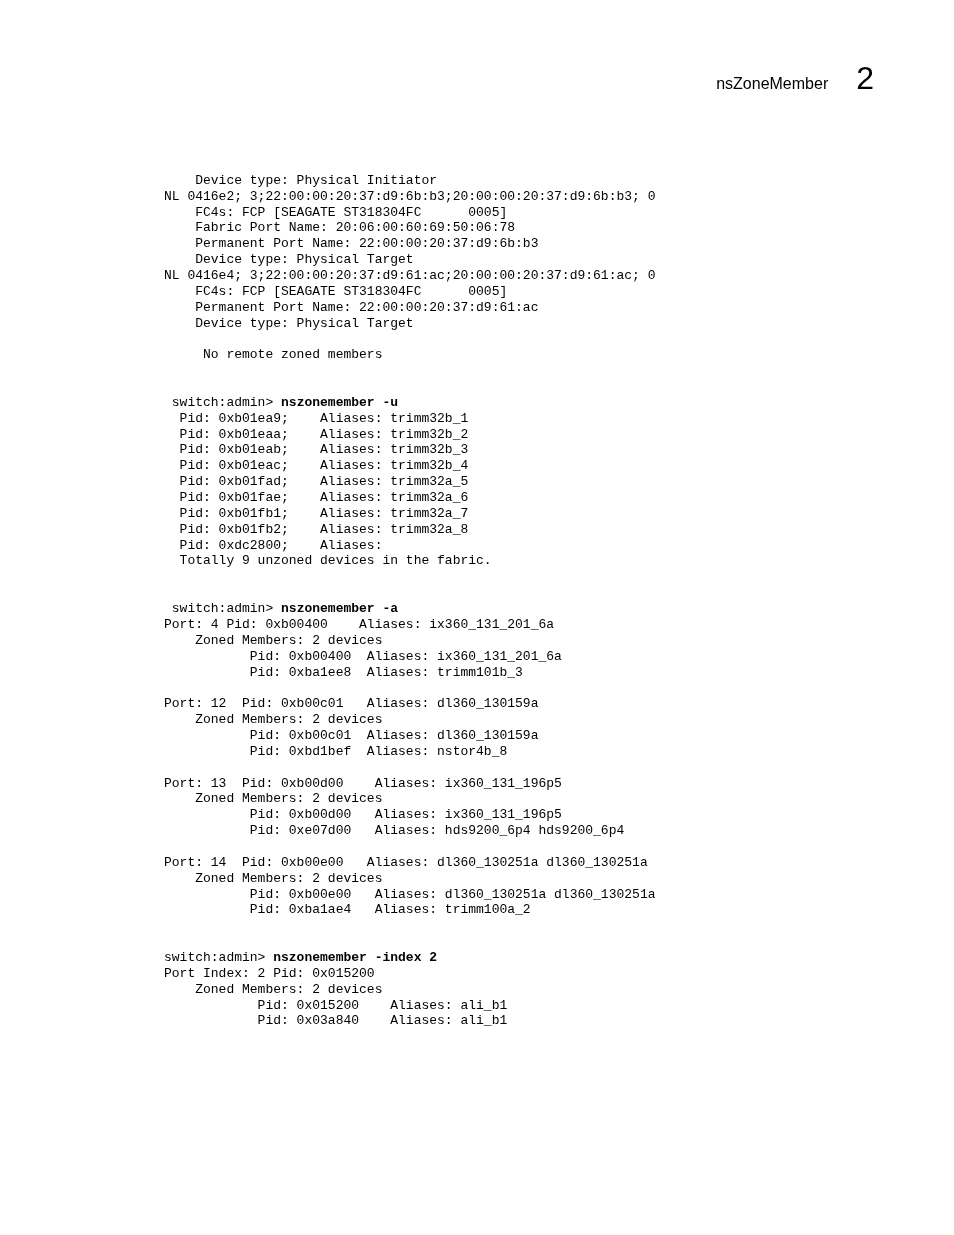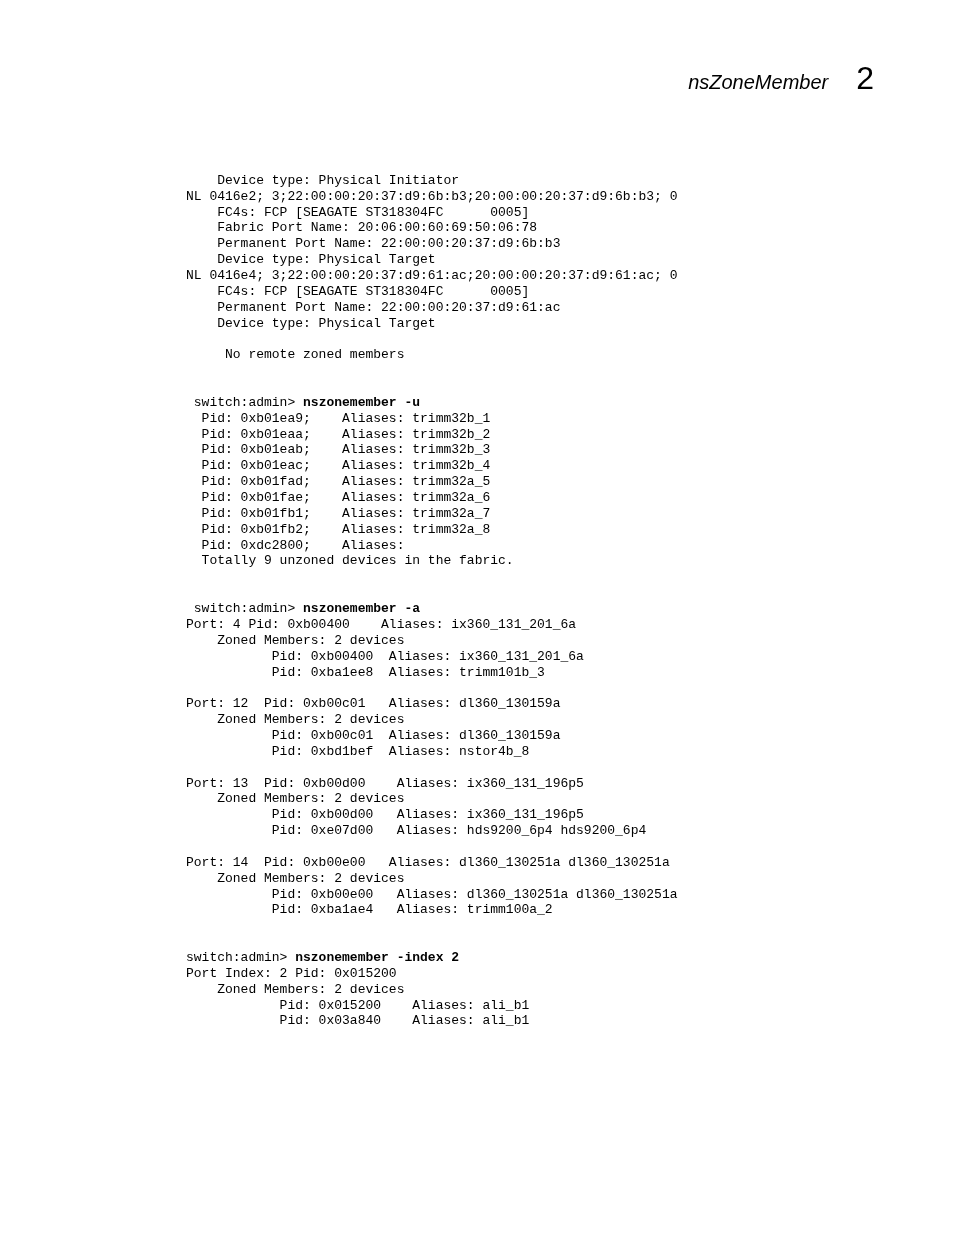--- a/index.html
+++ b/index.html
@@ -17,33 +17,32 @@
     color: #000;
   }
   .header {
     display: flex;
     justify-content: flex-end;
     align-items: baseline;
     gap: 28px;
     margin-bottom: 60px;
   }
   .header-title {
-    font-size: 20px;
-    font-style: italic;
+    font-size: 16px;
   }
   .header-chapter {
     font-size: 32px;
     font-weight: normal;
   }
   .term {
     font-family: "Courier New", Courier, monospace;
     font-size: 13px;
     line-height: 1.22;
     white-space: pre;
-    margin-left: 106px;
+    margin-left: 84px;
   }
   .bold {
     font-weight: bold;
   }
 </style>
 </head>
 <body>
 
 <div class="page">
 

